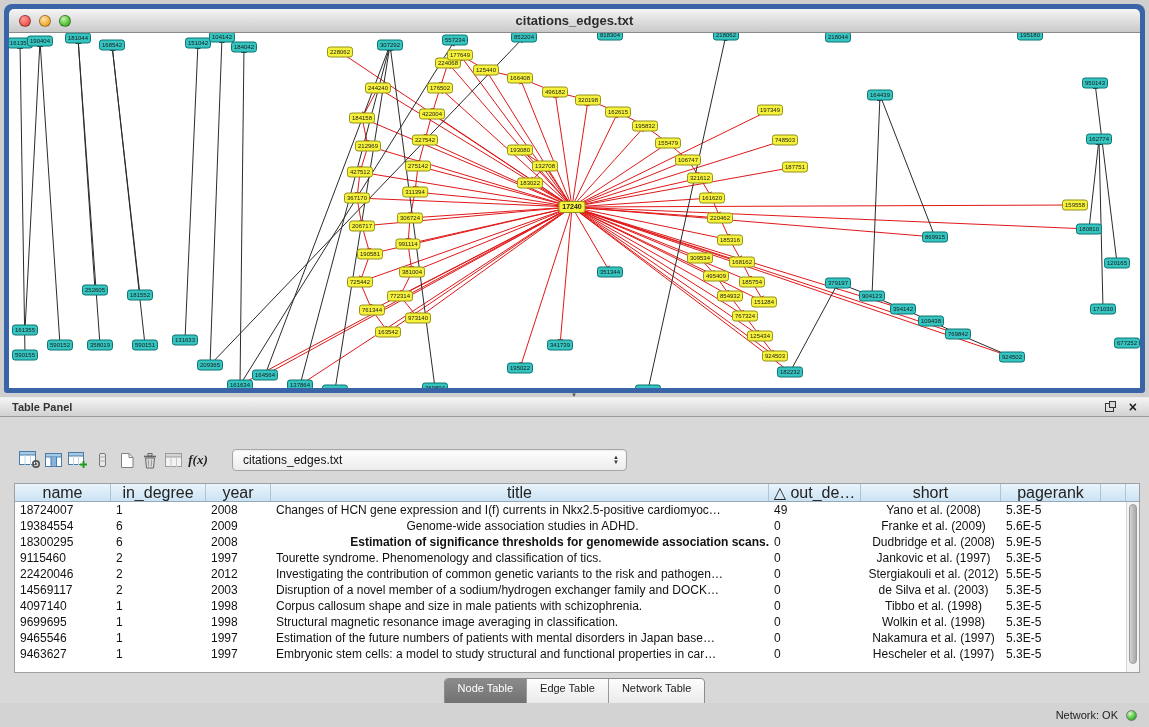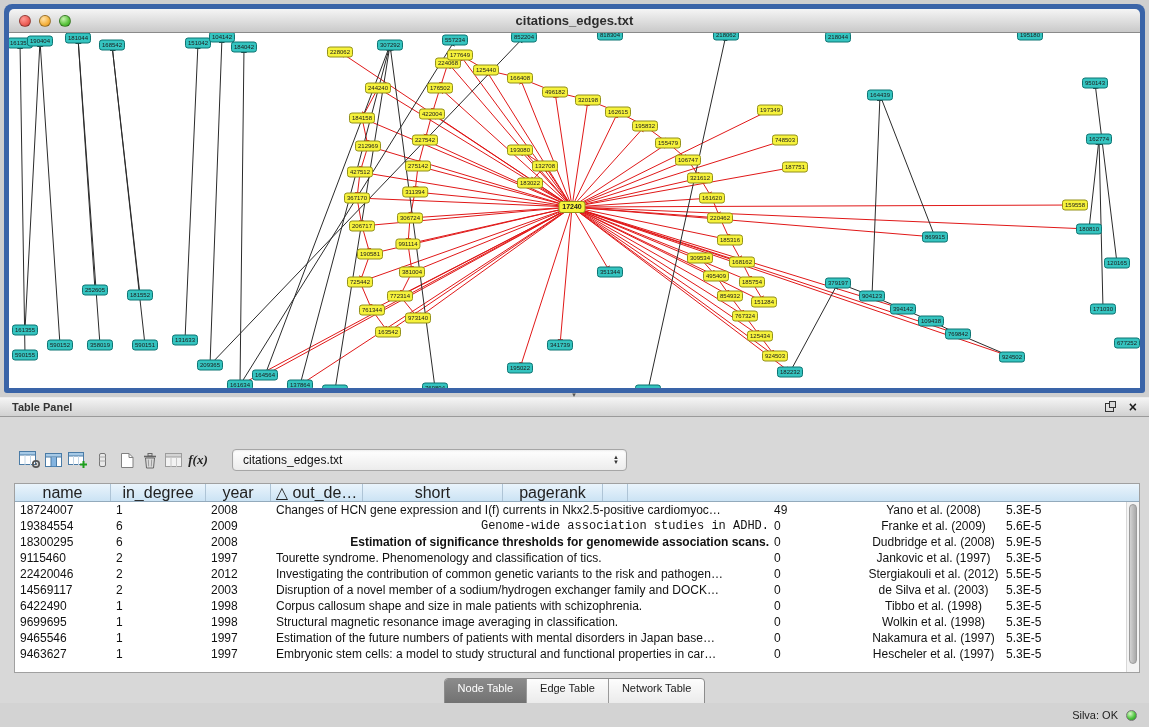--- a/index.html
+++ b/index.html
@@ -403,40 +403,41 @@
           <span>▼</span>
         </span>
     </div>
   </div>
 
   <div class="table-wrap">
     <div class="thead" id="thead">
         <div class="th" style="width: 96px;">name</div>
         <div class="th" style="width: 95px;">in_degree</div>
         <div class="th" style="width: 65px;">year</div>
+        <div class="th" style="width: 498px;">title</div>
         <div class="th" style="width: 92px;">△ out_de…</div>
         <div class="th" style="width: 140px;">short</div>
         <div class="th" style="width: 100px;">pagerank</div>
         <div class="th" style="width: 25px;"></div>
       </div>
     <div class="tbody" id="tbody">
         <div class="tr">
           <div class="td" style="width: 96px; text-align: left;">18724007</div>
           <div class="td" style="width: 95px; text-align: left;">1</div>
           <div class="td" style="width: 65px; text-align: left;">2008</div>
           <div class="td" style="width: 498px; text-align: left;">Changes of HCN gene expression and I(f) currents in Nkx2.5-positive cardiomyoc…</div>
           <div class="td" style="width: 92px; text-align: left;">49</div>
           <div class="td" style="width: 140px; text-align: center;">Yano et al. (2008)</div>
           <div class="td" style="width: 100px; text-align: left;">5.3E-5</div>
         </div>
         <div class="tr">
           <div class="td" style="width: 96px; text-align: left;">19384554</div>
           <div class="td" style="width: 95px; text-align: left;">6</div>
           <div class="td" style="width: 65px; text-align: left;">2009</div>
-          <div class="td" style="width: 498px; text-align: right; font-family: Liberation Mono, monospace;">Genome-wide association studies in ADHD.</div>
+          <div class="td" style="width: 498px; text-align: center;">Genome-wide association studies in ADHD.</div>
           <div class="td" style="width: 92px; text-align: left;">0</div>
           <div class="td" style="width: 140px; text-align: center;">Franke et al. (2009)</div>
           <div class="td" style="width: 100px; text-align: left;">5.6E-5</div>
         </div>
         <div class="tr">
           <div class="td" style="width: 96px; text-align: left;">18300295</div>
           <div class="td" style="width: 95px; text-align: left;">6</div>
           <div class="td" style="width: 65px; text-align: left;">2008</div>
           <div class="td" style="width: 498px; text-align: right; font-weight: bold;">Estimation of significance thresholds for genomewide association scans.</div>
           <div class="td" style="width: 92px; text-align: left;">0</div>
@@ -464,21 +465,21 @@
         <div class="tr">
           <div class="td" style="width: 96px; text-align: left;">14569117</div>
           <div class="td" style="width: 95px; text-align: left;">2</div>
           <div class="td" style="width: 65px; text-align: left;">2003</div>
           <div class="td" style="width: 498px; text-align: left;">Disruption of a novel member of a sodium/hydrogen exchanger family and DOCK…</div>
           <div class="td" style="width: 92px; text-align: left;">0</div>
           <div class="td" style="width: 140px; text-align: center;">de Silva et al. (2003)</div>
           <div class="td" style="width: 100px; text-align: left;">5.3E-5</div>
         </div>
         <div class="tr">
-          <div class="td" style="width: 96px; text-align: left;">6422490</div>
+          <div class="td" style="width: 96px; text-align: left;">4097140</div>
           <div class="td" style="width: 95px; text-align: left;">1</div>
           <div class="td" style="width: 65px; text-align: left;">1998</div>
           <div class="td" style="width: 498px; text-align: left;">Corpus callosum shape and size in male patients with schizophrenia.</div>
           <div class="td" style="width: 92px; text-align: left;">0</div>
           <div class="td" style="width: 140px; text-align: center;">Tibbo et al. (1998)</div>
           <div class="td" style="width: 100px; text-align: left;">5.3E-5</div>
         </div>
         <div class="tr">
           <div class="td" style="width: 96px; text-align: left;">9699695</div>
           <div class="td" style="width: 95px; text-align: left;">1</div>
@@ -515,15 +516,15 @@
   <div class="tabs-row">
     <div class="tabbar" id="tabs">
         <div class="tab sel">Node Table</div>
         <div class="tab">Edge Table</div>
         <div class="tab">Network Table</div>
       </div>
   </div>
 </div>
 
 <div class="status-bar">
-  <span>Silva: OK</span>
+  <span>Network: OK</span>
   <span class="led"></span>
 </div>
 
 </body></html>

